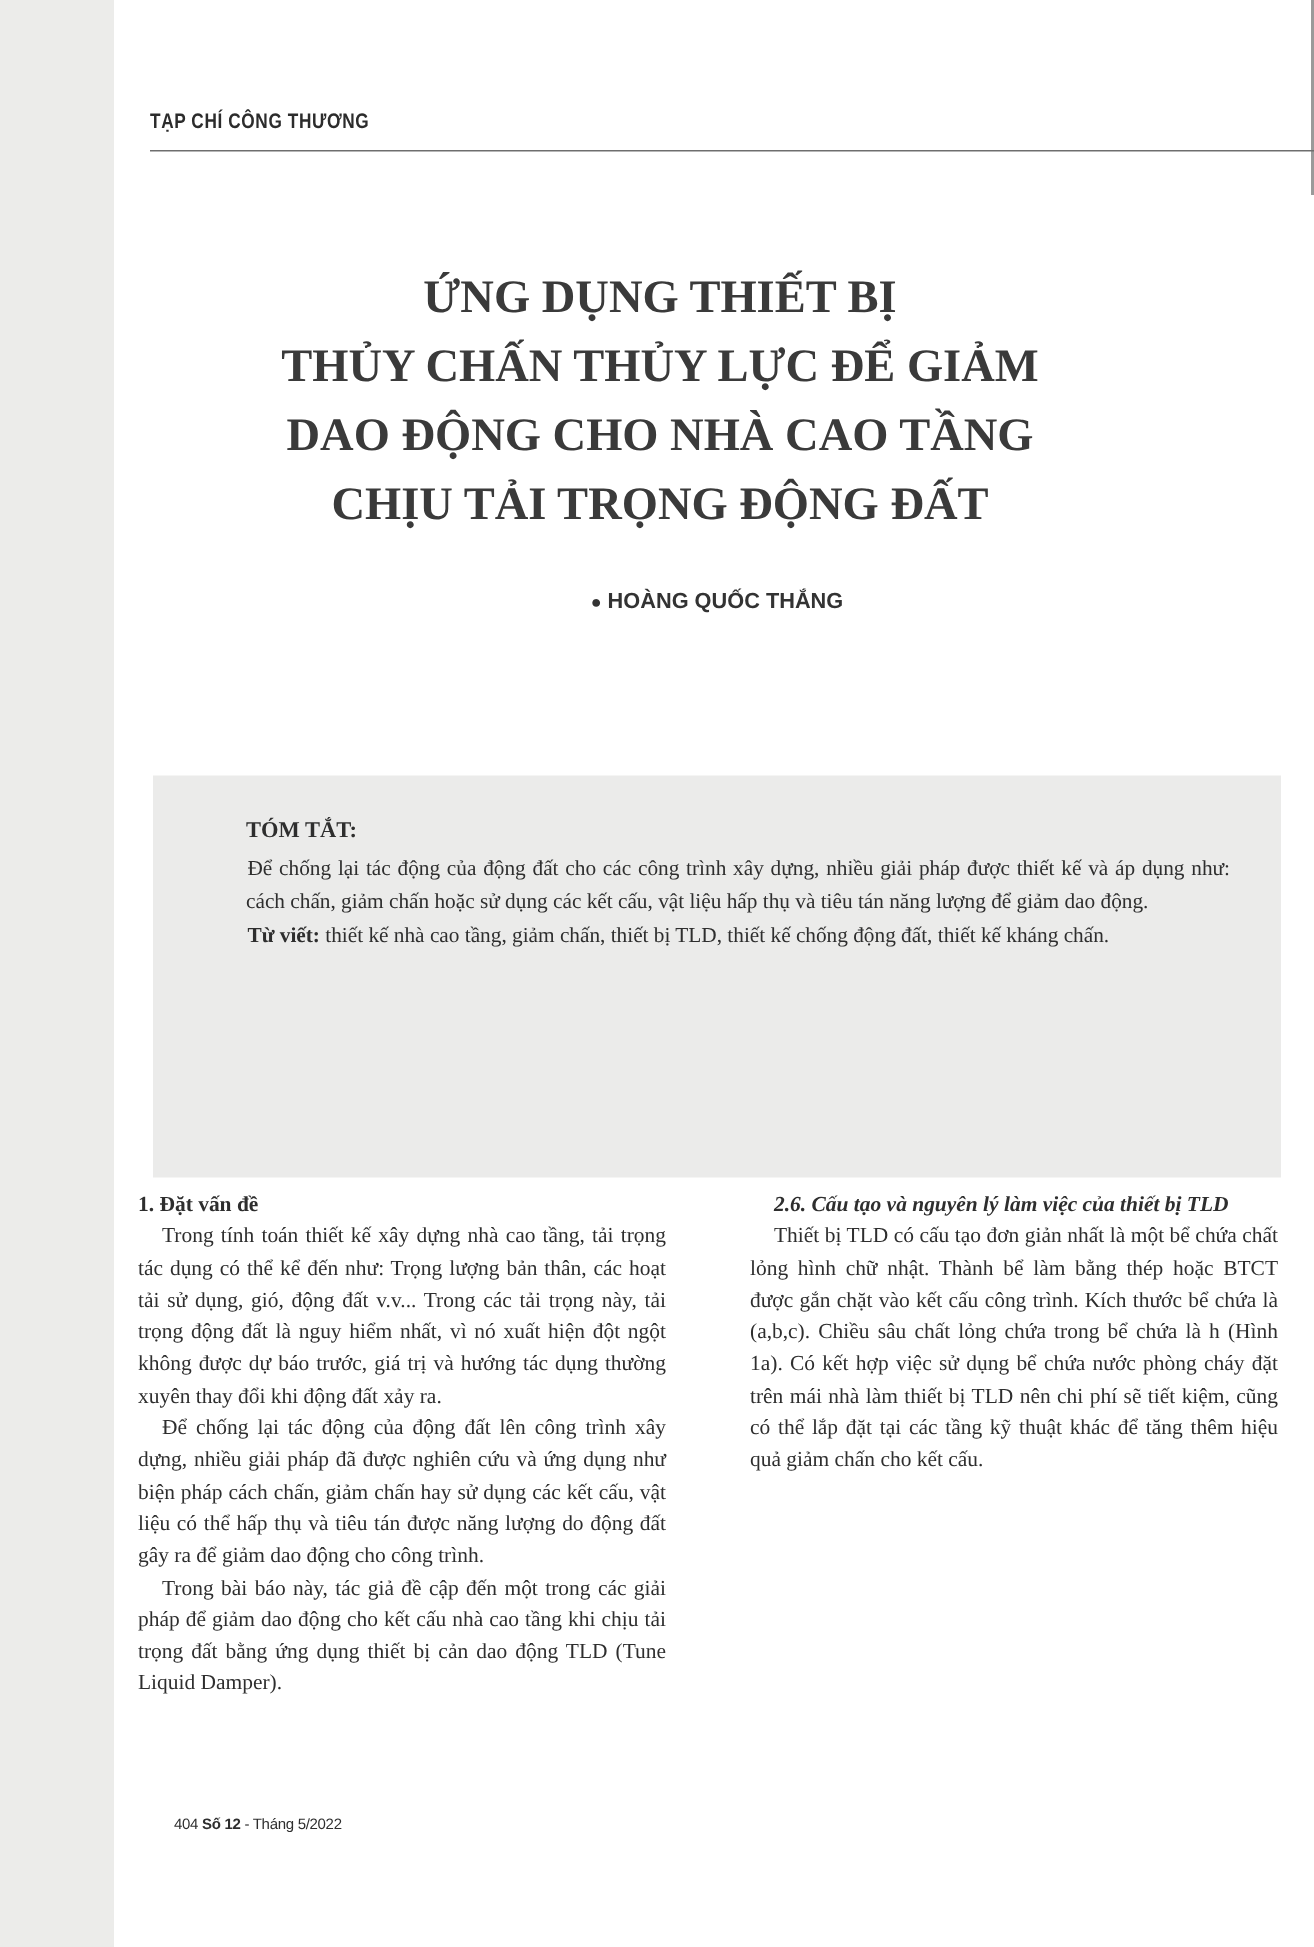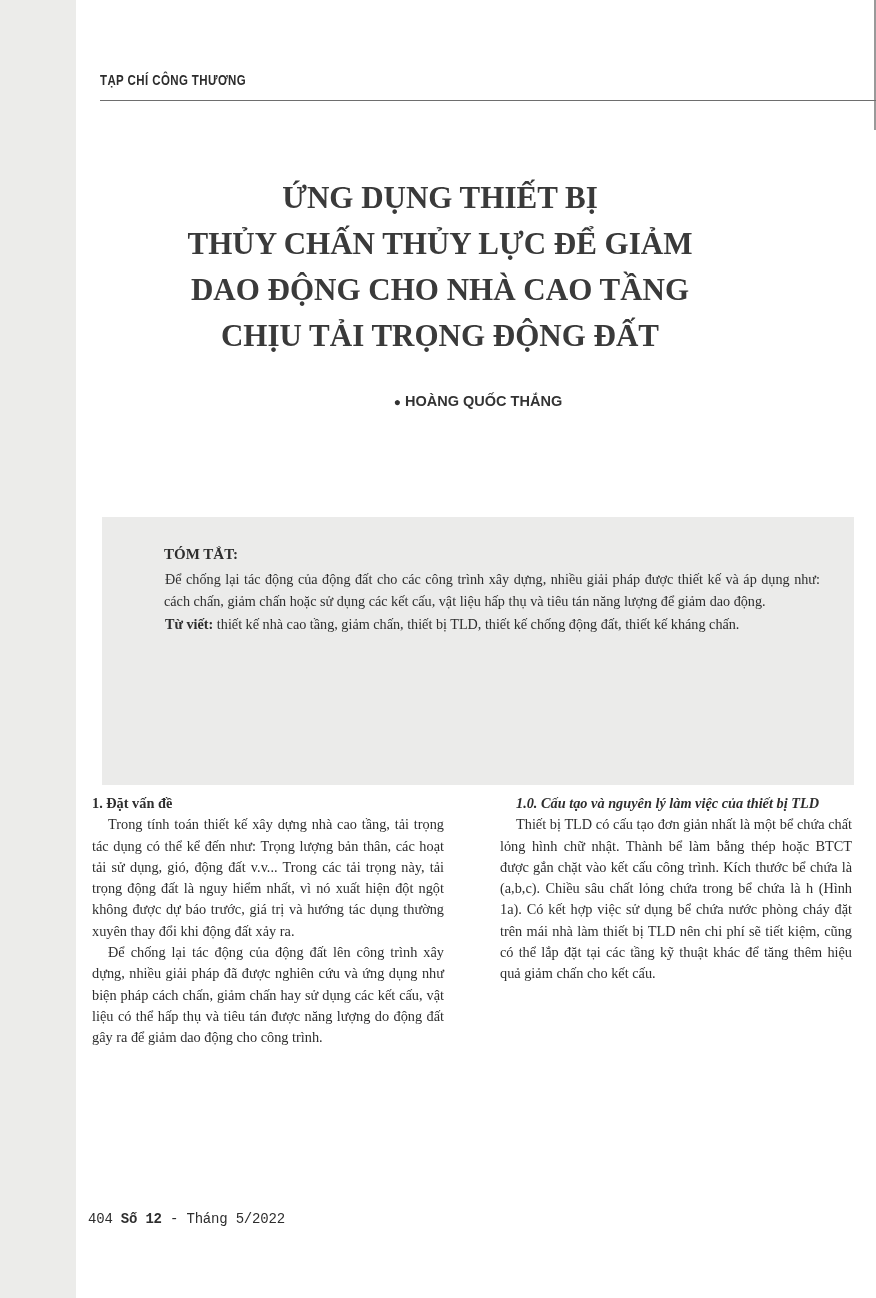--- a/index.html
+++ b/index.html
@@ -54,23 +54,23 @@
       position: absolute; top: 793px; width: 352px;
       font-size: 14.3px; line-height: 21.3px; color: #2e2e2e; text-align: justify;
     }
     .col-left { left: 92px; }
     .col-right { left: 500px; }
     .col p { margin: 0; text-indent: 16px; }
     .col p.noind { text-indent: 0; }
     .col .h-bold { font-weight: bold; }
     .col .h-italic { font-weight: bold; font-style: italic; }
     .footer {
-      position: absolute; left: 88px; top: 1211px;
-      font-family: Liberation Mono, monospace;
-      font-size: 14px; color: #2e2e2e; letter-spacing: -0.2px;
+      position: absolute; left: 116px; top: 1211px;
+      font-family: Liberation Sans, sans-serif;
+      font-size: 10px; color: #2e2e2e; letter-spacing: -0.2px;
     }
     .footer .issue { font-weight: bold; }
   </style>
 </head>
 <body>
 
 <div class="left-strip"></div>
 <div class="right-edge"></div>
 
 <div class="journal-header">TẠP CHÍ CÔNG THƯƠNG</div>
@@ -92,23 +92,24 @@
     <div class="abstract-heading">TÓM TẮT:</div>
     <p class="ind">Để chống lại tác động của động đất cho các công trình xây dựng, nhiều giải pháp được thiết kế và áp dụng như: cách chấn, giảm chấn hoặc sử dụng các kết cấu, vật liệu hấp thụ và tiêu tán năng lượng để giảm dao động.</p>
     <p class="ind"><b>Từ viết:</b><span> thiết kế nhà cao tầng, giảm chấn, thiết bị TLD, thiết kế chống động đất, thiết kế kháng chấn.</span></p>
   </div>
 </div>
 
 <div class="col col-left">
   <p class="noind h-bold">1. Đặt vấn đề</p>
   <p>Trong tính toán thiết kế xây dựng nhà cao tầng, tải trọng tác dụng có thể kể đến như: Trọng lượng bản thân, các hoạt tải sử dụng, gió, động đất v.v... Trong các tải trọng này, tải trọng động đất là nguy hiểm nhất, vì nó xuất hiện đột ngột không được dự báo trước, giá trị và hướng tác dụng thường xuyên thay đổi khi động đất xảy ra.</p>
   <p>Để chống lại tác động của động đất lên công trình xây dựng, nhiều giải pháp đã được nghiên cứu và ứng dụng như biện pháp cách chấn, giảm chấn hay sử dụng các kết cấu, vật liệu có thể hấp thụ và tiêu tán được năng lượng do động đất gây ra để giảm dao động cho công trình.</p>
+  <p>Trong bài báo này, tác giả đề cập đến một trong các giải pháp để giảm dao động cho kết cấu nhà cao tầng khi chịu tải trọng đất bằng ứng dụng thiết bị cản dao động TLD (Tune Liquid Damper).</p>
 </div>
 
 <div class="col col-right">
-  <p class="h-italic">1.0. Cấu tạo và nguyên lý làm việc  của thiết bị TLD</p>
+  <p class="h-italic">2.6. Cấu tạo và nguyên lý làm việc  của thiết bị TLD</p>
   <p>Thiết bị TLD có cấu tạo đơn giản nhất là một bể chứa chất lỏng hình chữ nhật. Thành bể làm bằng thép hoặc BTCT được gắn chặt vào kết cấu công trình. Kích thước bể chứa là (a,b,c). Chiều sâu chất lỏng chứa trong bể chứa là h  (Hình 1a). Có kết hợp việc sử dụng bể chứa nước phòng cháy đặt trên mái nhà làm thiết bị TLD nên chi phí  sẽ tiết kiệm, cũng có thể lắp đặt tại các tầng kỹ thuật khác để tăng thêm hiệu quả giảm chấn cho kết cấu.</p>
 </div>
 
 <div class="footer">
   <span>404</span>
   <span class="issue">Số 12</span><span> - </span><span>Tháng 5/2022</span>
 </div>
 
 </body></html>

